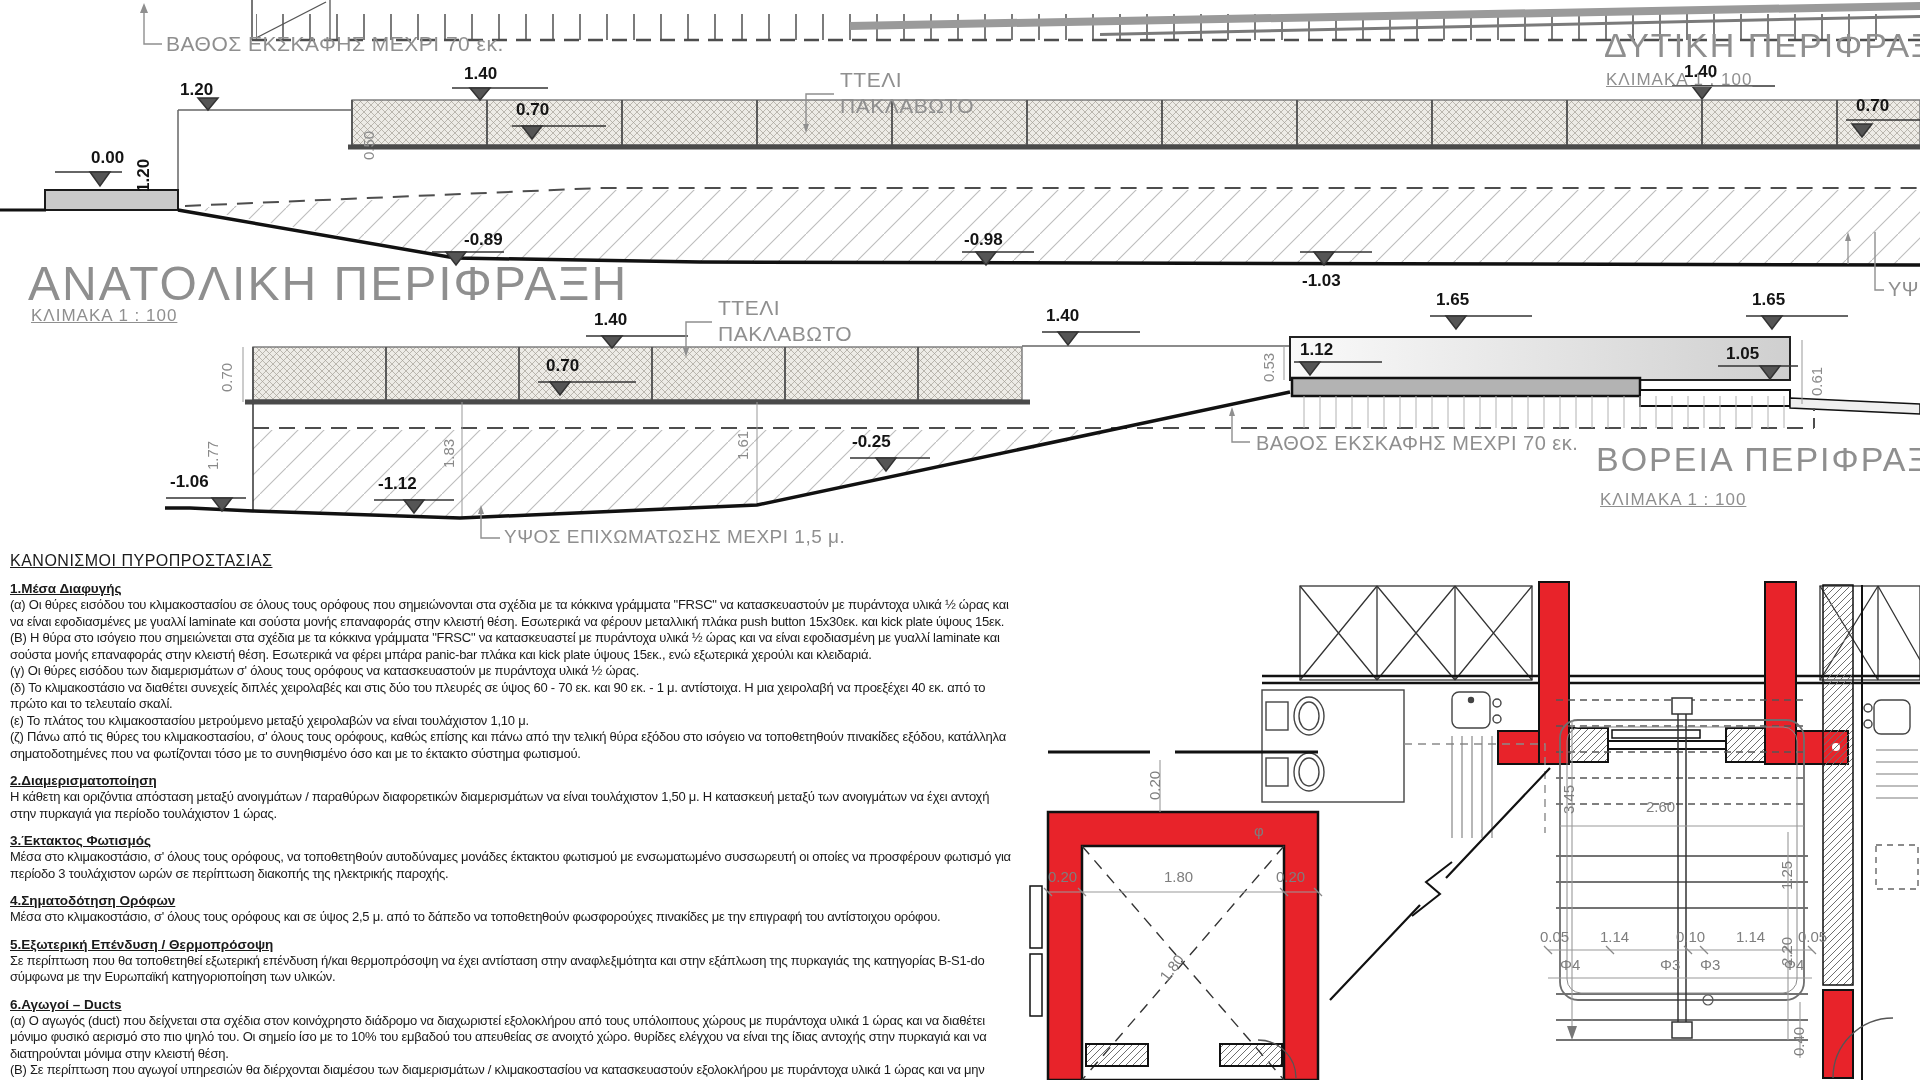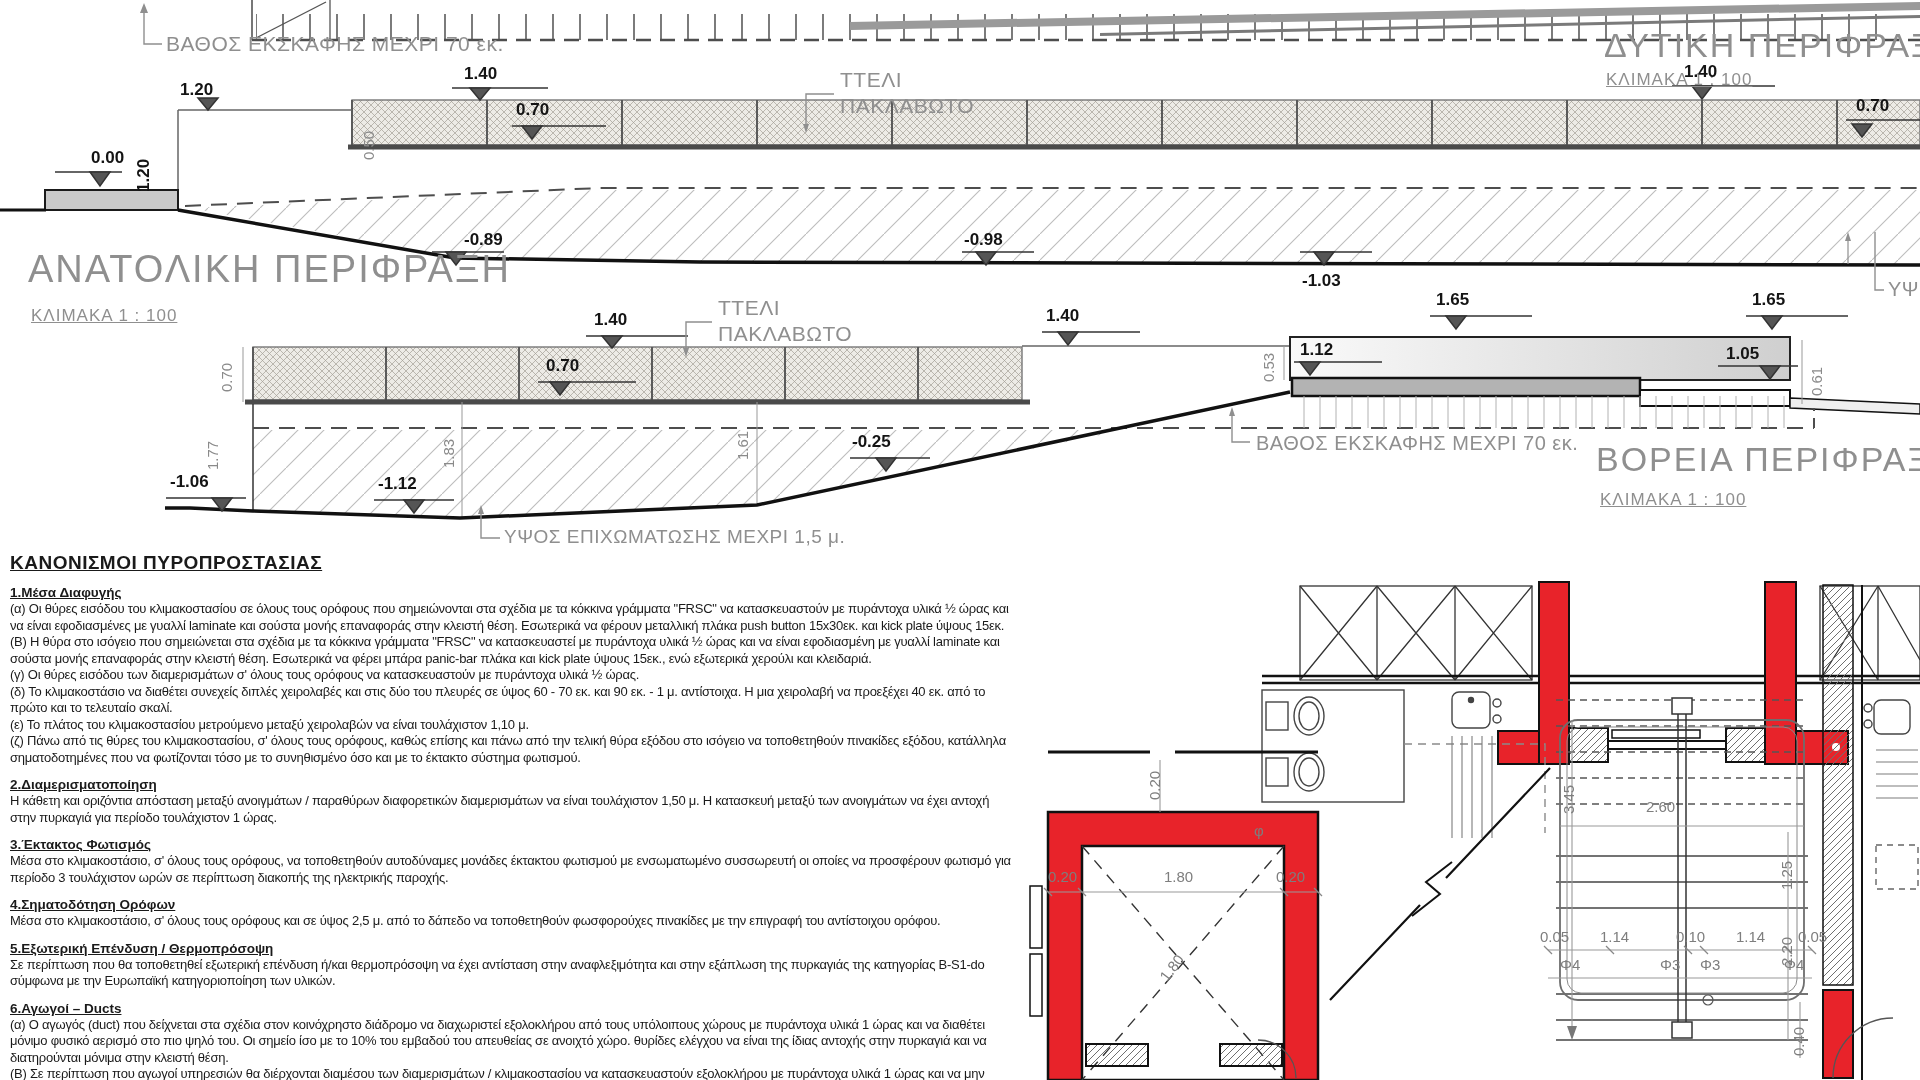--- a/index.html
+++ b/index.html
@@ -11,21 +11,21 @@
   .dwg-scale{position:absolute;color:#8f8f8f;font-size:17px;letter-spacing:1px;white-space:nowrap;text-decoration:underline;}
   
   .note{position:absolute;color:#8f8f8f;font-size:20px;letter-spacing:.5px;white-space:nowrap;}
   
   .lbl{position:absolute;white-space:nowrap;}
   .lvl{color:#141414;font-size:17px;font-weight:600;}
   .dimv{color:#8a8a8a;font-size:15px;}
   .dimp{color:#7e7e7e;font-size:15px;}
   
   .regs{position:absolute;left:10px;top:552px;width:1005px;color:#1a1a1a;}
-  .reg-head{font-size:19px;font-weight:bold;text-decoration:underline;letter-spacing:.5px;}
+  .reg-head{font-size:16px;font-weight:normal;text-decoration:underline;letter-spacing:.5px;}
   .reg-sec{margin-top:10px;}
   .reg-title{font-size:13.5px;font-weight:bold;text-decoration:underline;line-height:17px;}
   .reg-p{font-size:13px;line-height:16.5px;letter-spacing:-0.25px;}
 </style>
 </head>
 <body>
 
 <div class="page">
 
   <svg width="1920" height="1080" viewBox="0 0 1920 1080">
@@ -304,21 +304,21 @@
           <circle cx="1868" cy="724" r="4"></circle>
         <path d="M1876 750 H1918 M1876 762 H1918 M1876 774 H1918 M1876 786 H1918 M1876 798 H1918" stroke="#7d7d7d" stroke-width="1.1"></path>
         <rect x="1876" y="845" width="42" height="44" stroke="#666" stroke-dasharray="6 5"></rect>
       </g>
 
       <path d="M1258 1040 A38 38 0 0 1 1296 1078" stroke="#555" stroke-width="1.3" fill="none"></path>
       <path d="M1833 1078 A60 60 0 0 1 1893 1018" stroke="#555" stroke-width="1.3" fill="none"></path>
     </g>
   </svg>
 
-  <div class="dwg-title" style="left:28px;top:248px;font-size:38px">ΑΝΑΤΟΛΙΚΗ ΠΕΡΙΦΡΑΞΗ</div>
+  <div class="dwg-title" style="left:28px;top:256px;font-size:48px">ΑΝΑΤΟΛΙΚΗ ΠΕΡΙΦΡΑΞΗ</div>
   <div class="dwg-scale" style="left:31px;top:306px">ΚΛΙΜΑΚΑ 1 : 100</div>
 
   <div class="dwg-title" style="left:1604px;top:26px">ΔΥΤΙΚΗ ΠΕΡΙΦΡΑΞΗ</div>
   <div class="dwg-scale" style="left:1606px;top:70px">ΚΛΙΜΑΚΑ 1 : 100</div>
 
   <div class="dwg-title" style="left:1596px;top:440px">ΒΟΡΕΙΑ ΠΕΡΙΦΡΑΞΗ</div>
   <div class="dwg-scale" style="left:1600px;top:490px">ΚΛΙΜΑΚΑ 1 : 100</div>
 
   <div class="note" style="left:166px;top:32px;font-size:21px">ΒΑΘΟΣ ΕΚΣΚΑΦΗΣ ΜΕΧΡΙ 70 εκ.</div>
   <div class="note" style="left:1256px;top:432px">ΒΑΘΟΣ ΕΚΣΚΑΦΗΣ ΜΕΧΡΙ 70 εκ.</div>

